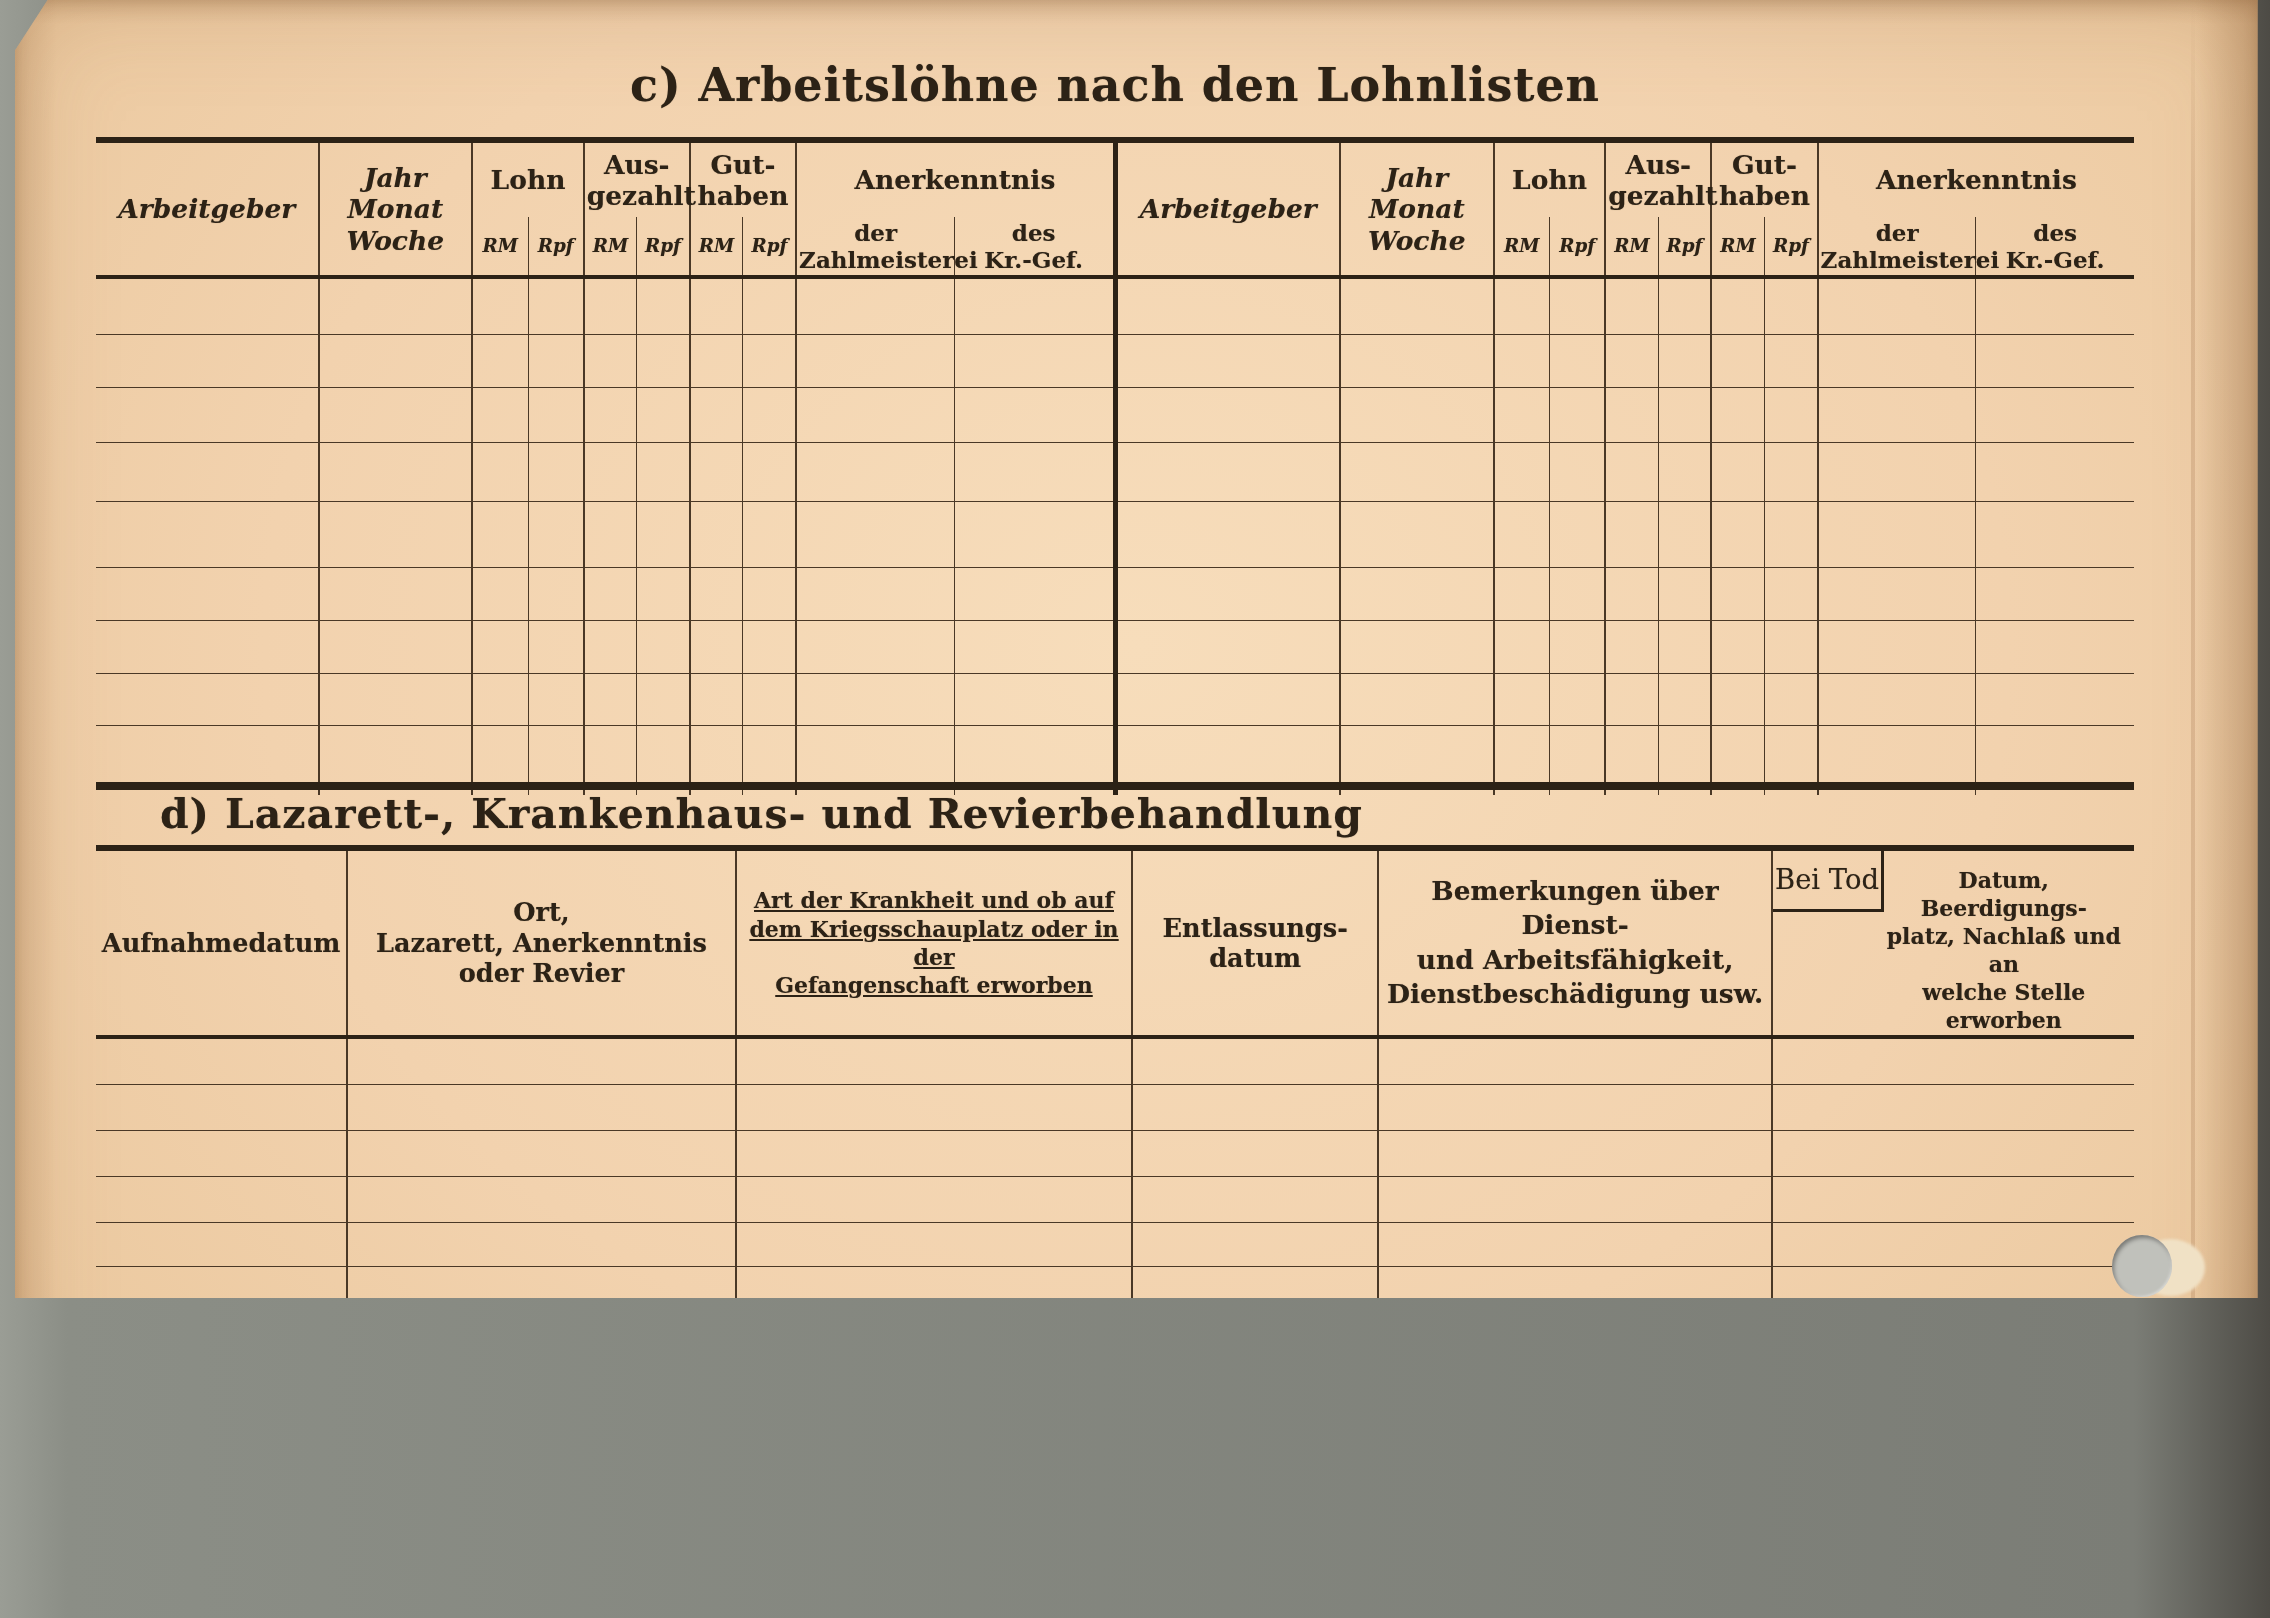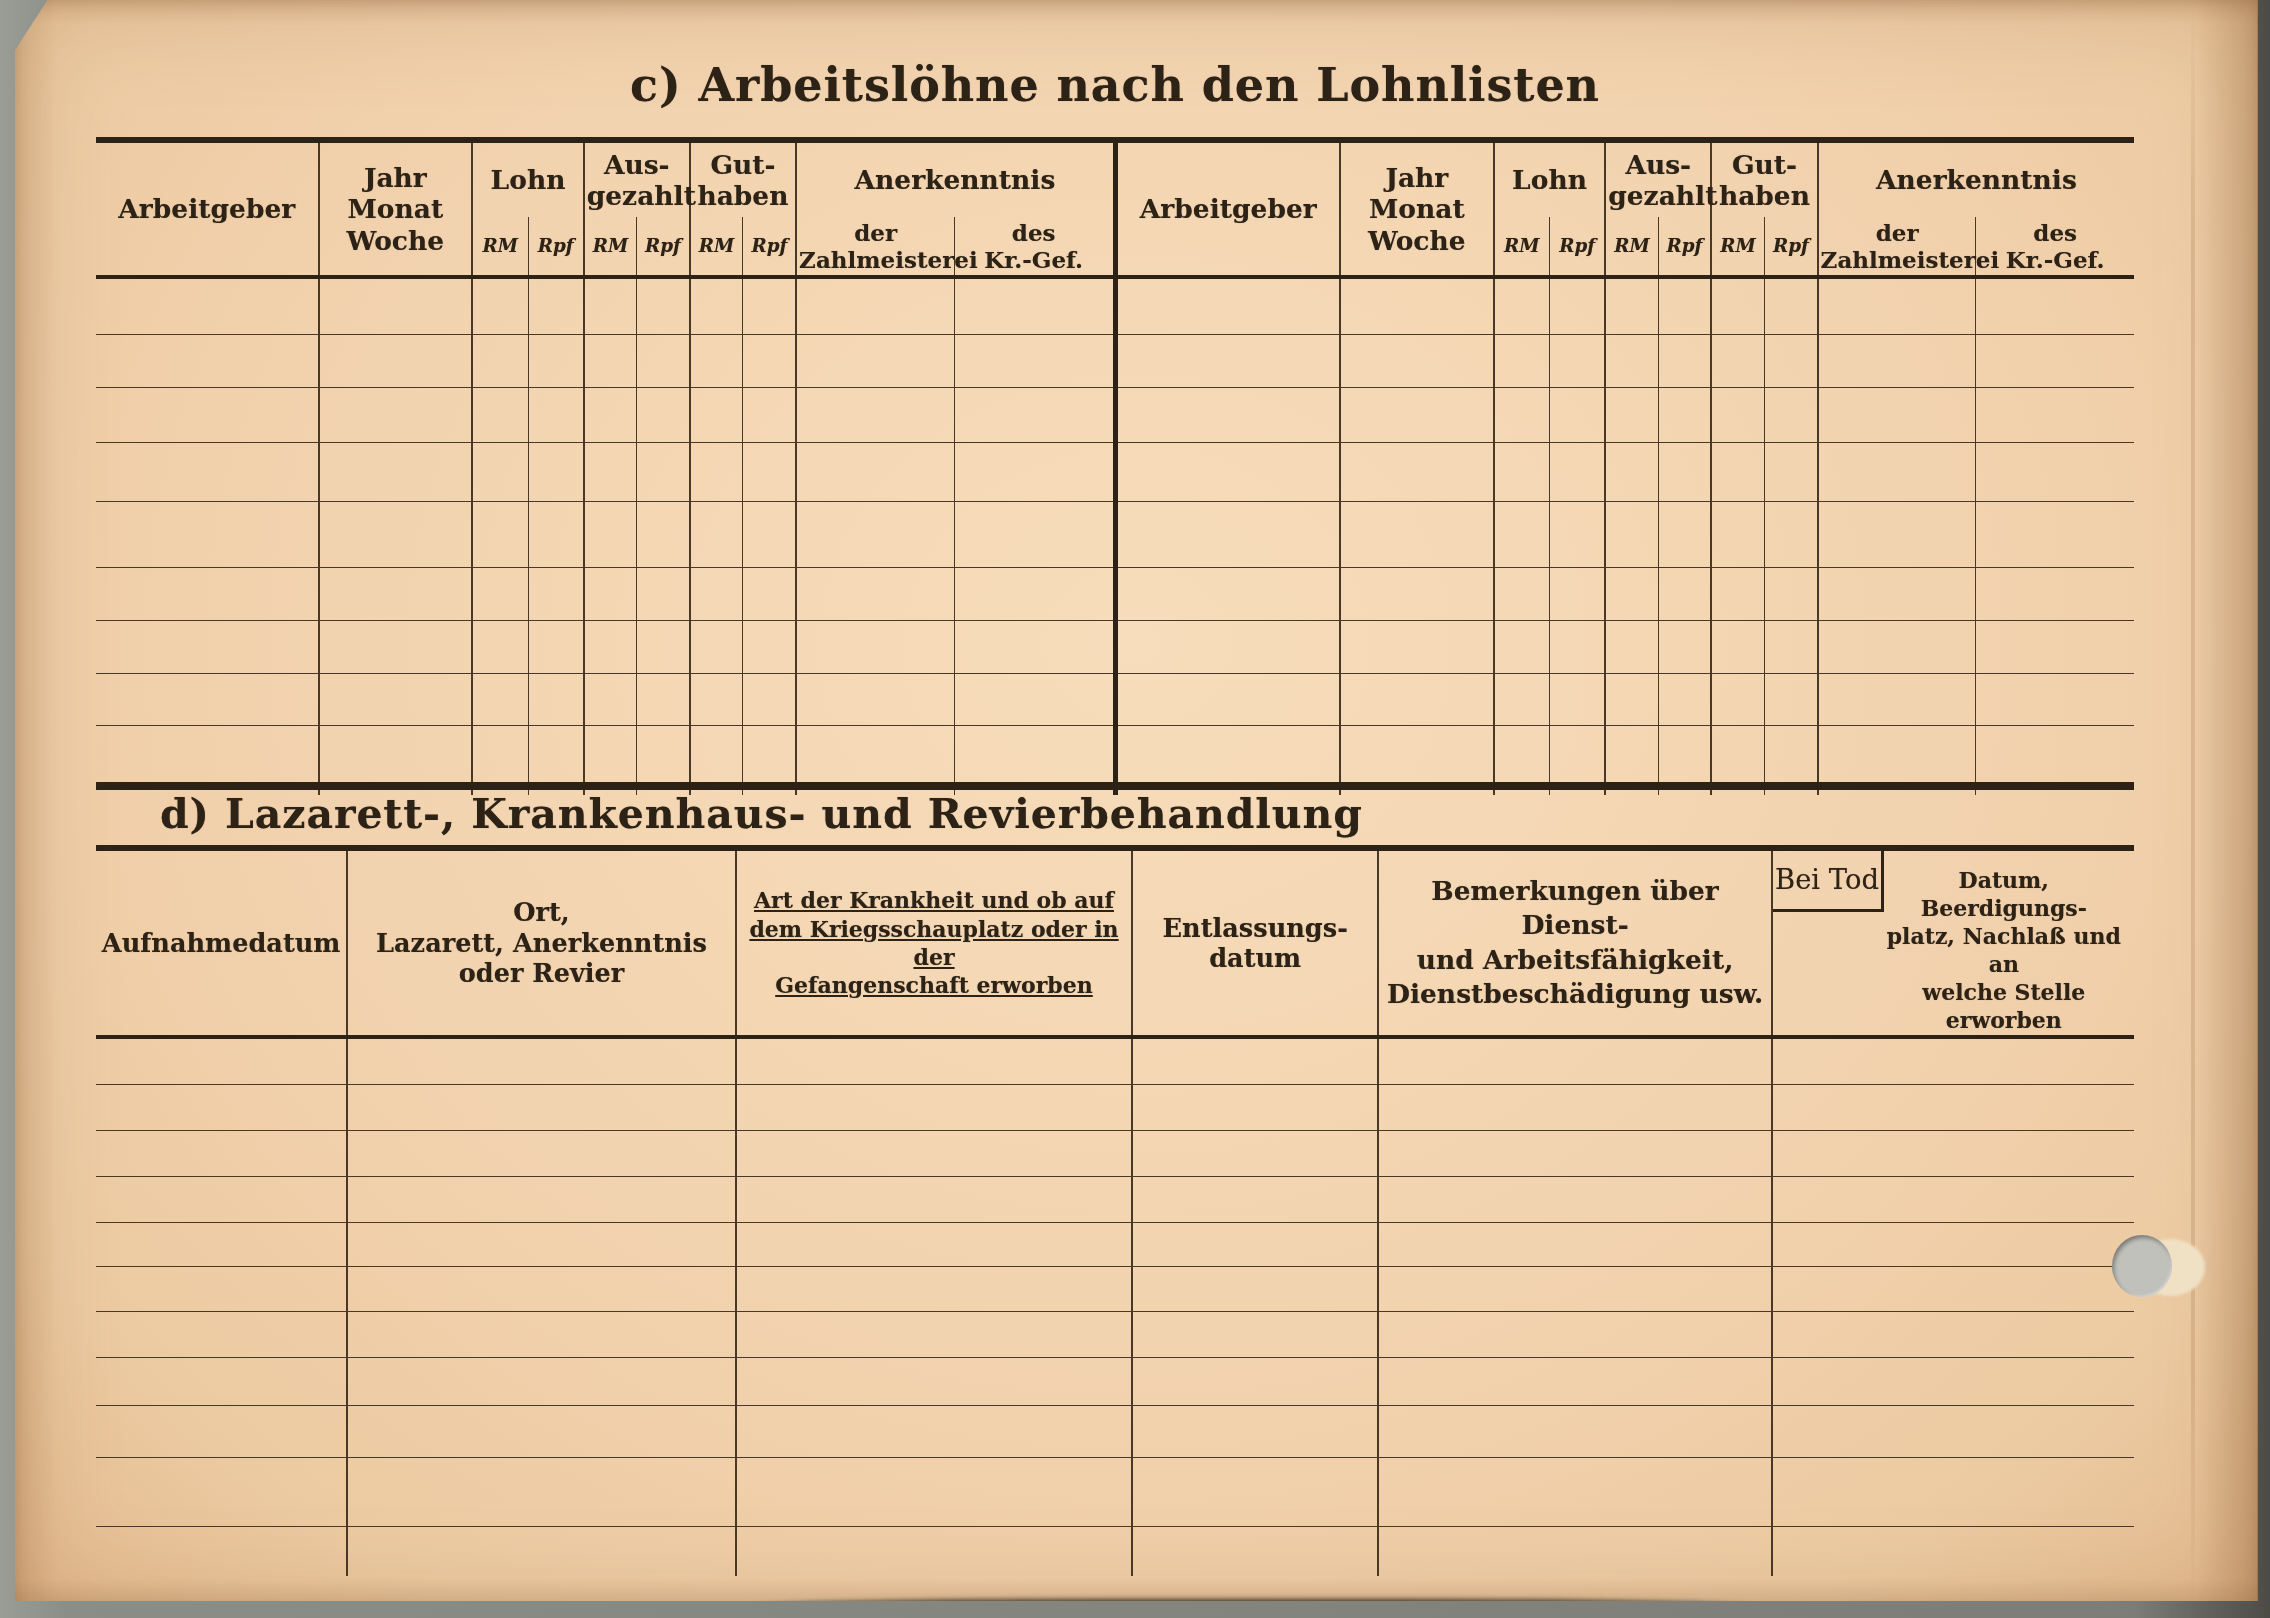--- a/index.html
+++ b/index.html
@@ -2,21 +2,21 @@
 <html style="font-size:14.6px"><head>
 <meta charset="utf-8">
 <style>
   html,body{margin:0;padding:0;}
   body{
     width:2271px;height:1618px;
     background:linear-gradient(90deg,#9a9d95 0%,#8b8e86 3%,#7b7d76 94%,#4d4b45 100%);
     font-family:"DejaVu Serif", serif;
     -webkit-font-smoothing:antialiased;
   }
-  .page{position:relative;width:2271px;height:1601px;overflow:hidden;}
+  .page{position:relative;width:2271px;height:1298px;overflow:hidden;}
 
   
   .card{
     position:absolute;left:14.6px;top:0;width:2243px;height:1614px;
     background:radial-gradient(ellipse at 50% 40%, #f7ddbb 0%, #f2d2ae 55%, #eccaa1 82%, #e2b98e 100%);
     clip-path:polygon(33px 0%, 100% 0%, 100% 100%, 0% 100%, 0% 51px);
     box-shadow:inset 0 0 101px rgba(150,100,55,.28), inset 0 0 12.8px rgba(110,70,35,.25);
   }
   .card::after{
     content:"";position:absolute;inset:0;pointer-events:none;
@@ -61,21 +61,21 @@
   table{border-collapse:collapse;table-layout:fixed;width:100%;color:var(--ink);}
   .ctable{border-top:6.4px solid var(--ink);}
   th{font-weight:bold;padding:1.8px;text-align:center;vertical-align:middle;
      font-size:26.5px;line-height:1.18;text-shadow:0 0 0.9px rgba(44,34,22,.4);}
   td{padding:0;}
   .bn{border-left:none;}
   .b2{border-left:1.8px solid var(--line);}
   .b3{border-left:2.7px solid var(--line);}
   .ctable thead .h1{height:77px;}
   .ctable thead .h2{height:38px;}
-  .rspan{border-bottom:4.6px solid var(--ink);}
+  .rspan{border-bottom:4.6px solid var(--ink);font-style:italic;}
   .grp{border-bottom:none;}
   .sub{border-bottom:4.6px solid var(--ink);vertical-align:middle;}
   .cur{font-style:italic;font-size:18.3px;font-weight:600;}
   .acksub{font-size:23px;margin-top:12px;}
   tbody td{border-bottom:1.8px solid var(--line);}
   .ctable tbody tr:last-child td{border-bottom:none;}
 
   
   .d-band{
     position:absolute;left:96px;top:782px;width:2038px;height:55px;

